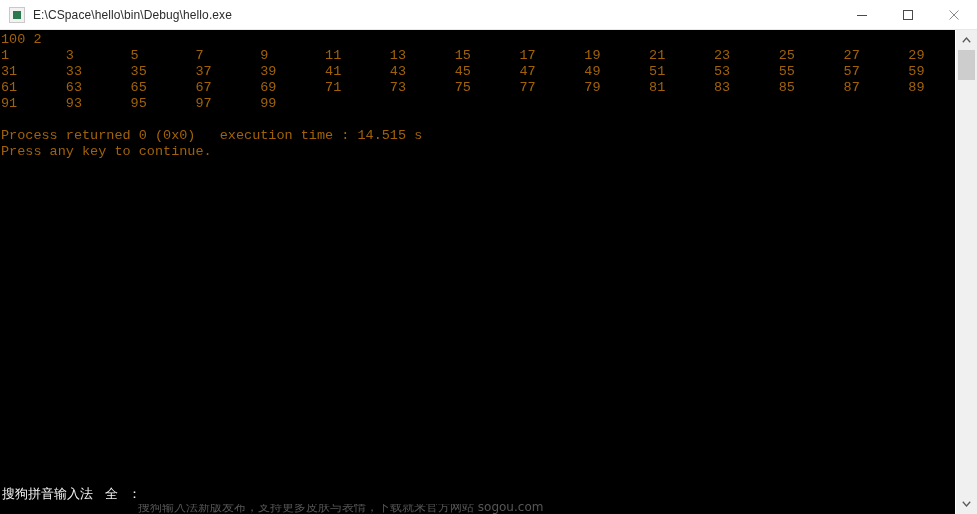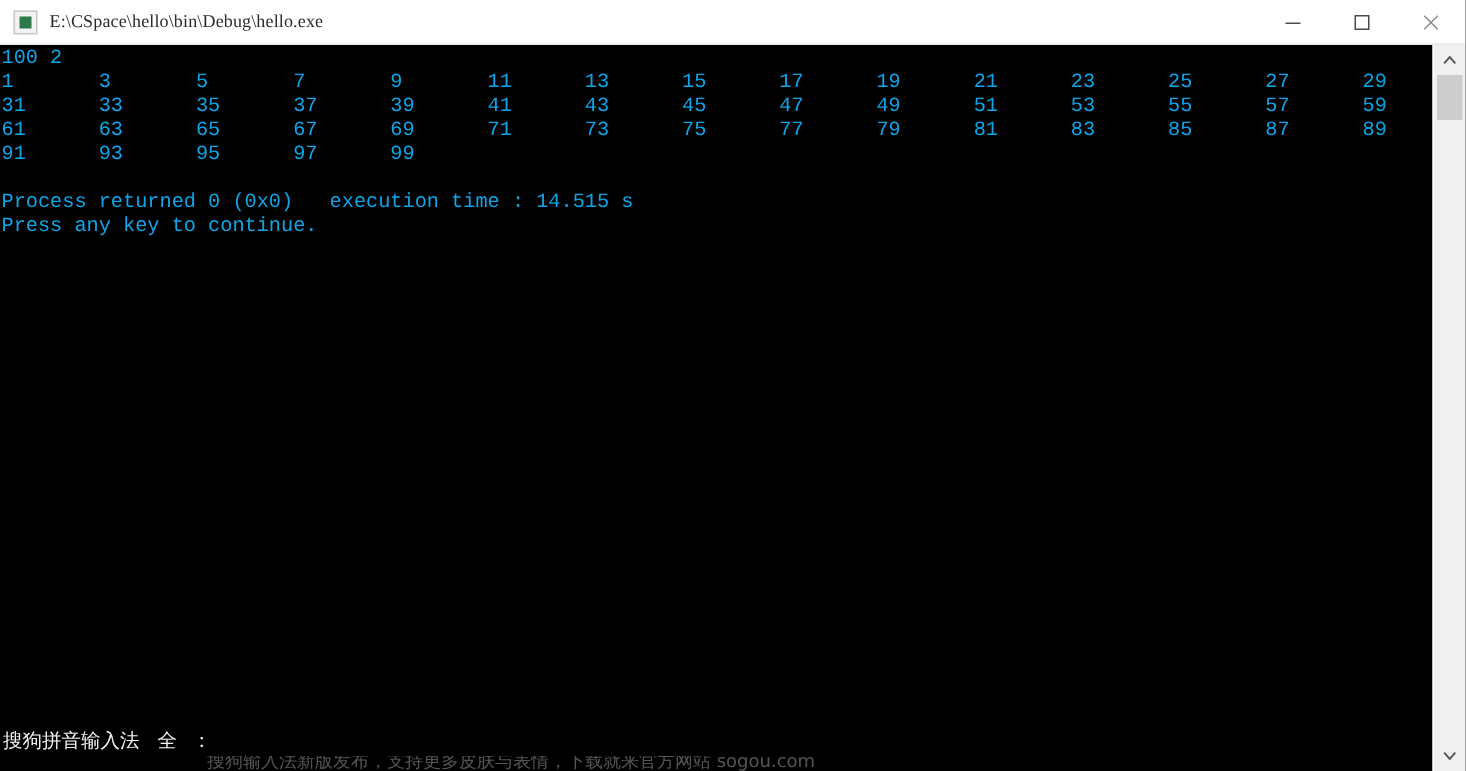--- a/index.html
+++ b/index.html
@@ -52,21 +52,21 @@
     position: absolute;
     left: 3px;
     top: 3px;
     width: 8px;
     height: 8px;
     background: #2c7a4b;
   }
   #title-text {
     font-size: 12px;
     color: #2b2b2b;
-    font-family: Liberation Serif, serif;
+    font-family: Liberation Sans, sans-serif;
     white-space: nowrap;
     letter-spacing: 0.1px;
     flex: 1 1 auto;
     overflow: hidden;
     text-overflow: ellipsis;
   }
   .win-btn {
     width: 46px;
     height: 29px;
     flex: 0 0 auto;
@@ -85,21 +85,21 @@
     top: 30px;
     width: 955px;
     height: 484px;
     background: #000000;
     overflow: hidden;
   }
   #console-text {
     font-family: "Liberation Mono", "DejaVu Sans Mono", monospace;
     font-size: 13.5px;
     line-height: 16px;
-    color: #0ea5e9;
+    color: #a16207;
     white-space: pre;
     padding: 2px 0 0 1px;
     margin: 0;
     letter-spacing: 0px;
   }
 
   
   #scrollbar {
     position: absolute;
     right: 0;

